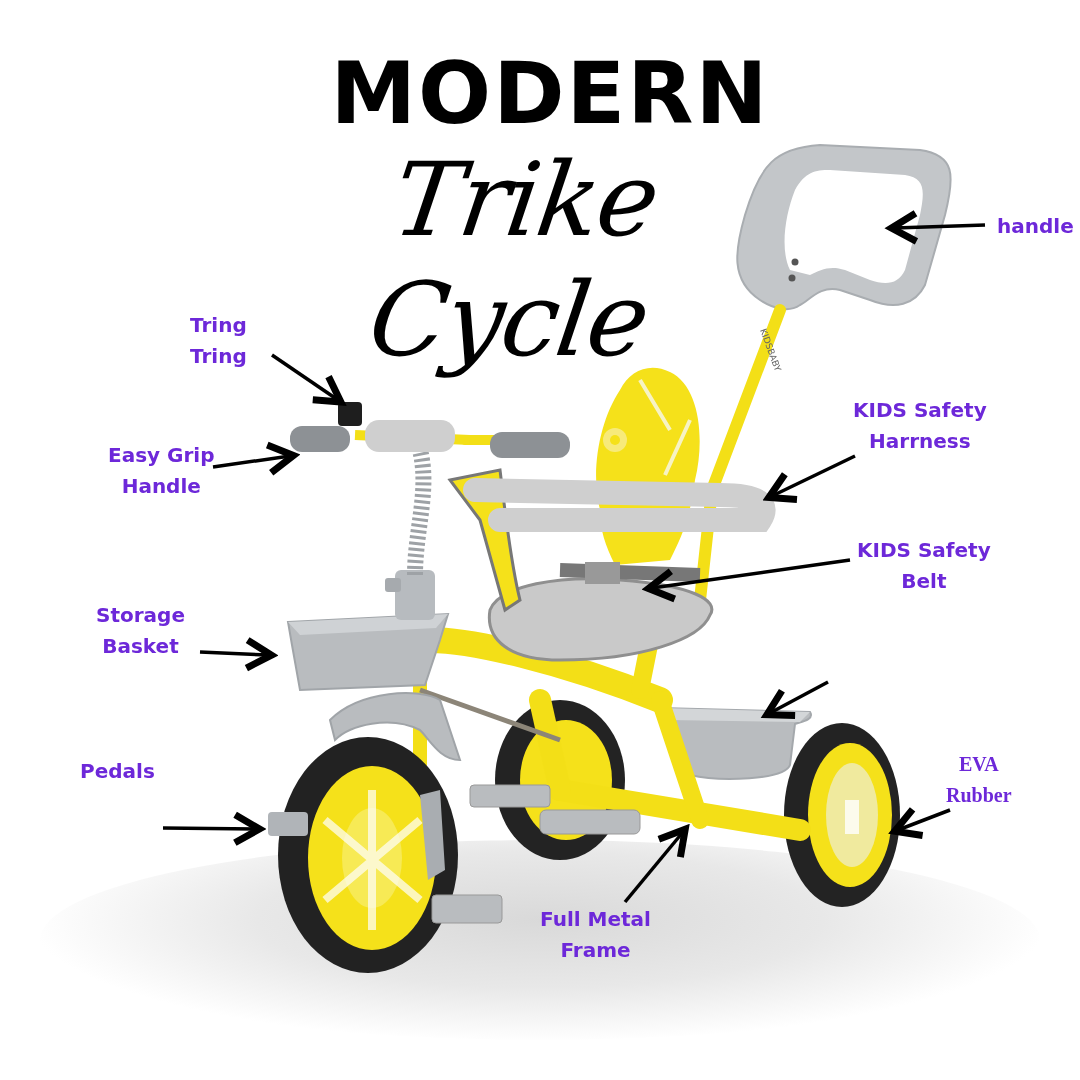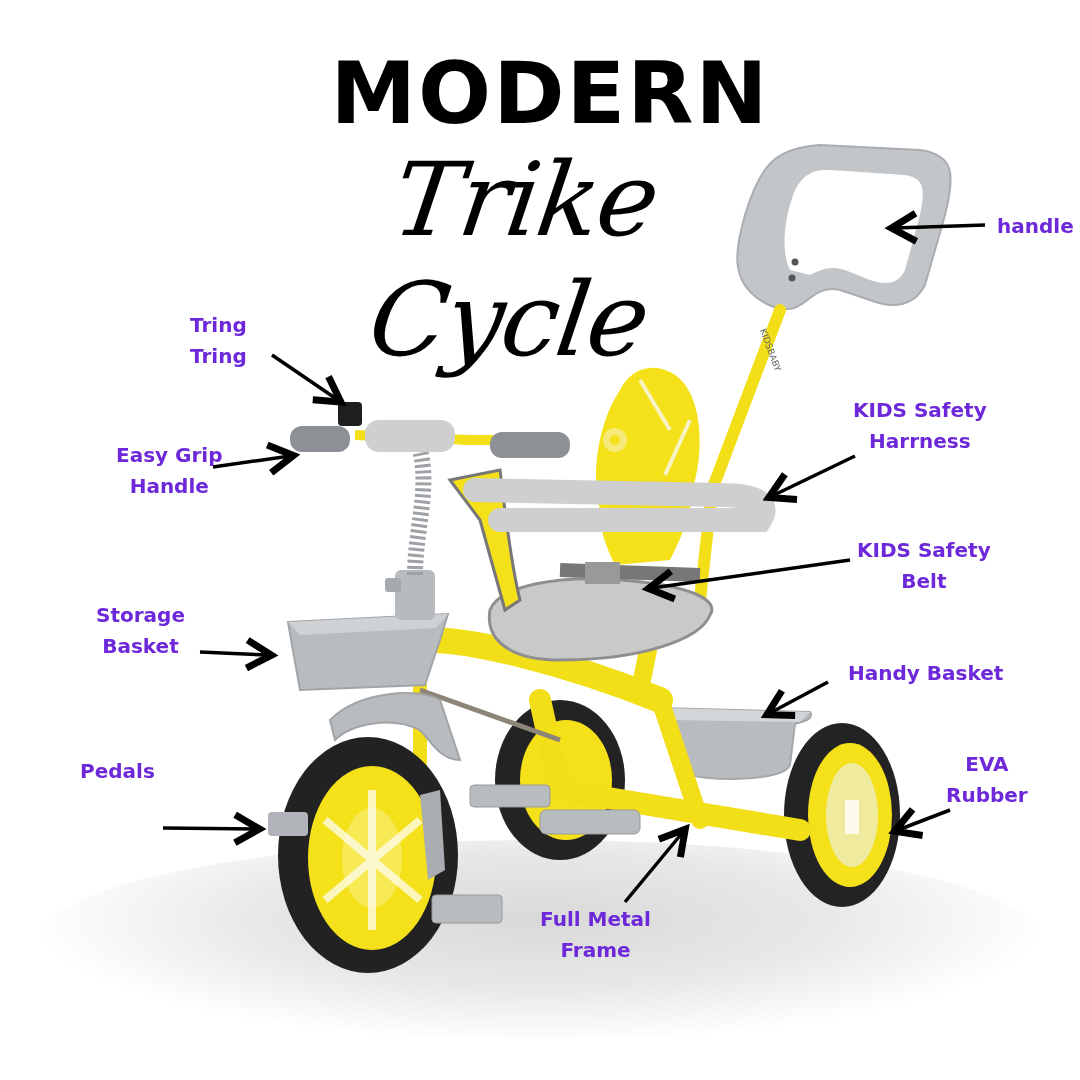--- a/index.html
+++ b/index.html
@@ -133,43 +133,42 @@
     </g>
   </svg>
 
   <div class="label" style="left:997px;top:211px;">
     <span>handle</span>
   </div>
   <div class="label" style="left:190px;top:310px;">
     <span>Tring</span>
     <span>Tring</span>
   </div>
-  <div class="label" style="left:116px;top:440px;">
+  <div class="label" style="left:108px;top:440px;">
     <span>Easy Grip</span>
     <span>Handle</span>
   </div>
   <div class="label" style="left:853px;top:395px;">
     <span>KIDS Safety</span>
     <span>Harrness</span>
   </div>
   <div class="label" style="left:857px;top:535px;">
     <span>KIDS Safety</span>
     <span>Belt</span>
   </div>
   <div class="label" style="left:96px;top:600px;">
     <span>Storage</span>
     <span>Basket</span>
   </div>
   <div class="label" style="left:848px;top:658px;">
-    <span>Handy Basket</span>
   </div>
   <div class="label" style="left:80px;top:756px;">
     <span>Pedals</span>
   </div>
-  <div class="label" style="left:946px;top:749px;">
+  <div class="label" style="left:946px;top:749px;font-family:Liberation Serif, serif;">
     <span>EVA</span>
     <span>Rubber</span>
   </div>
   <div class="label" style="left:540px;top:904px;">
     <span>Full Metal</span>
     <span>Frame</span>
   </div>
 </div>
 
 </body></html>

